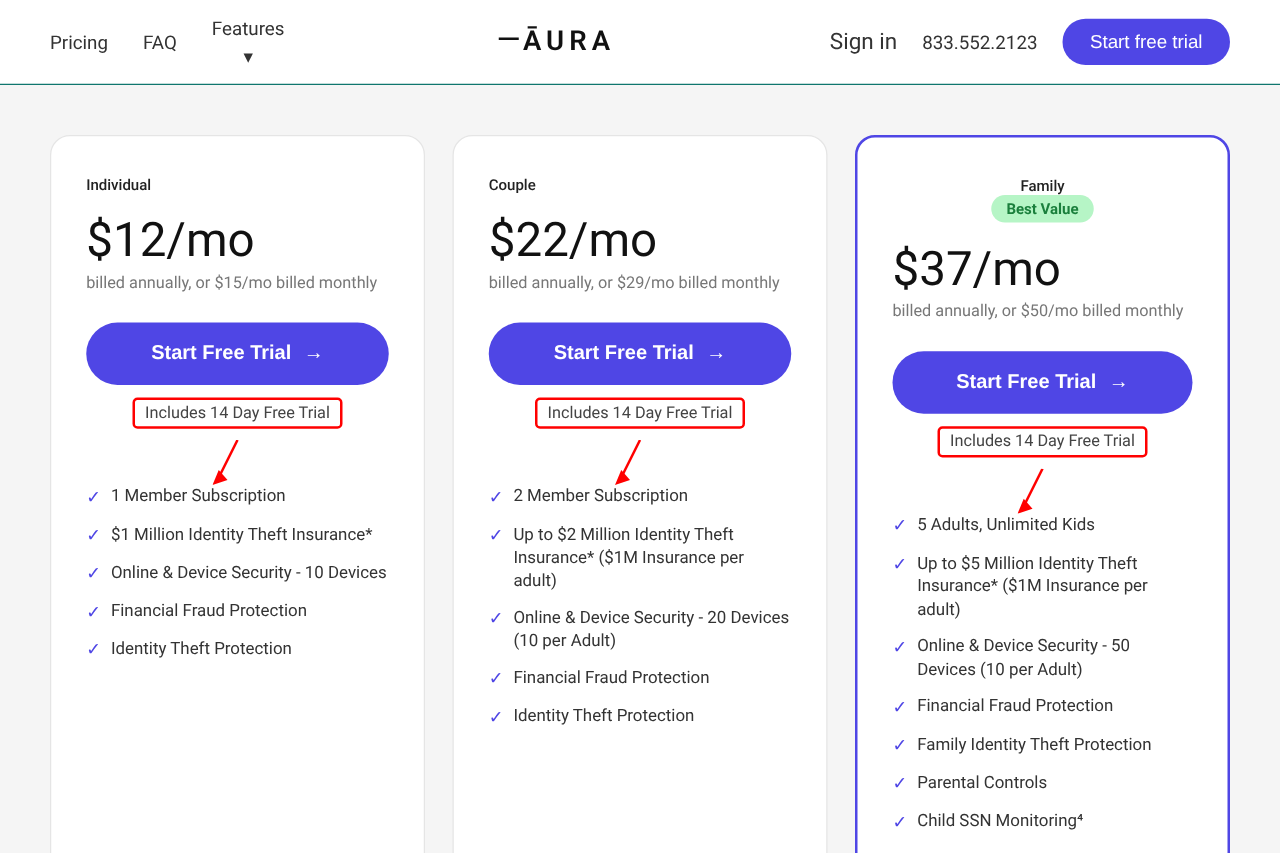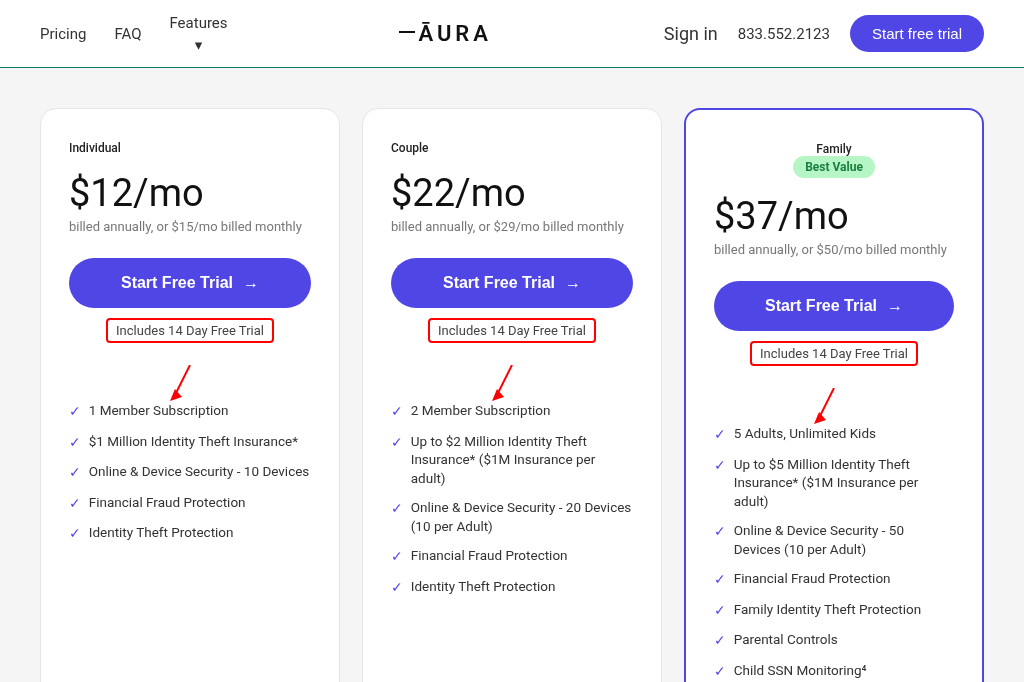--- a/index.html
+++ b/index.html
@@ -139,21 +139,21 @@
       justify-content: center;
       gap: 10px;
       width: 100%;
       margin-bottom: 10px;
     }
 
     .includes-trial {
       font-size: 13px;
       color: #444;
       text-align: center;
-      margin-bottom: 22px;
+      margin-bottom: 9px;
       border: 2px solid red;
       border-radius: 4px;
       padding: 3px 8px;
       display: inline-block;
       align-self: center;
     }
 
     .features-list {
       list-style: none;
       margin-bottom: 24px;

